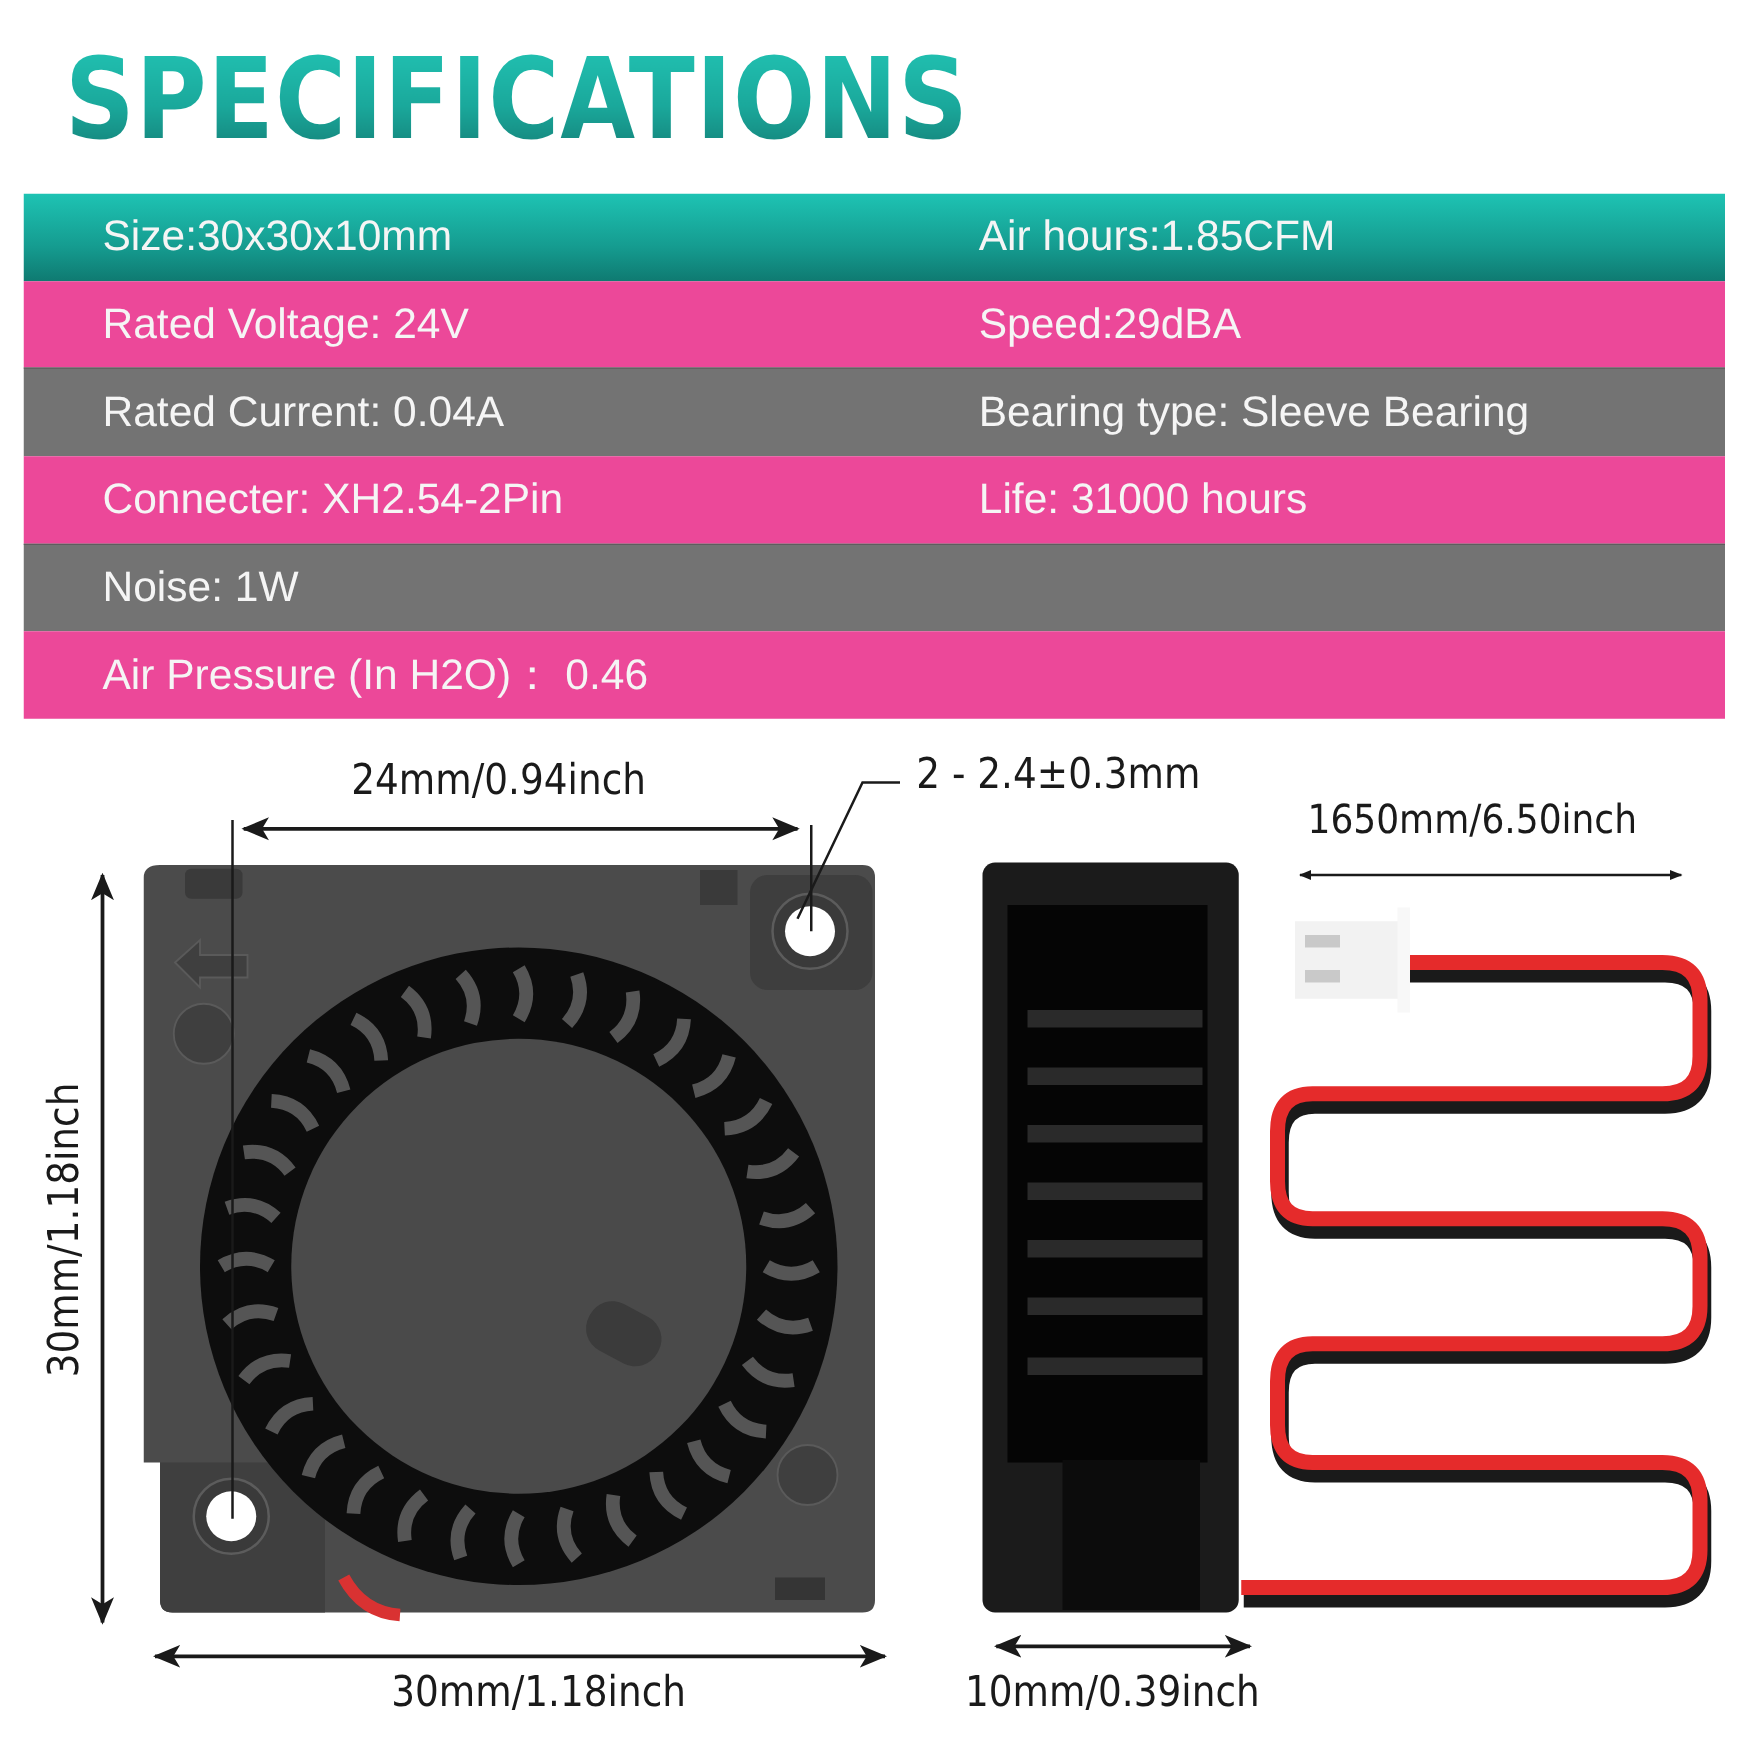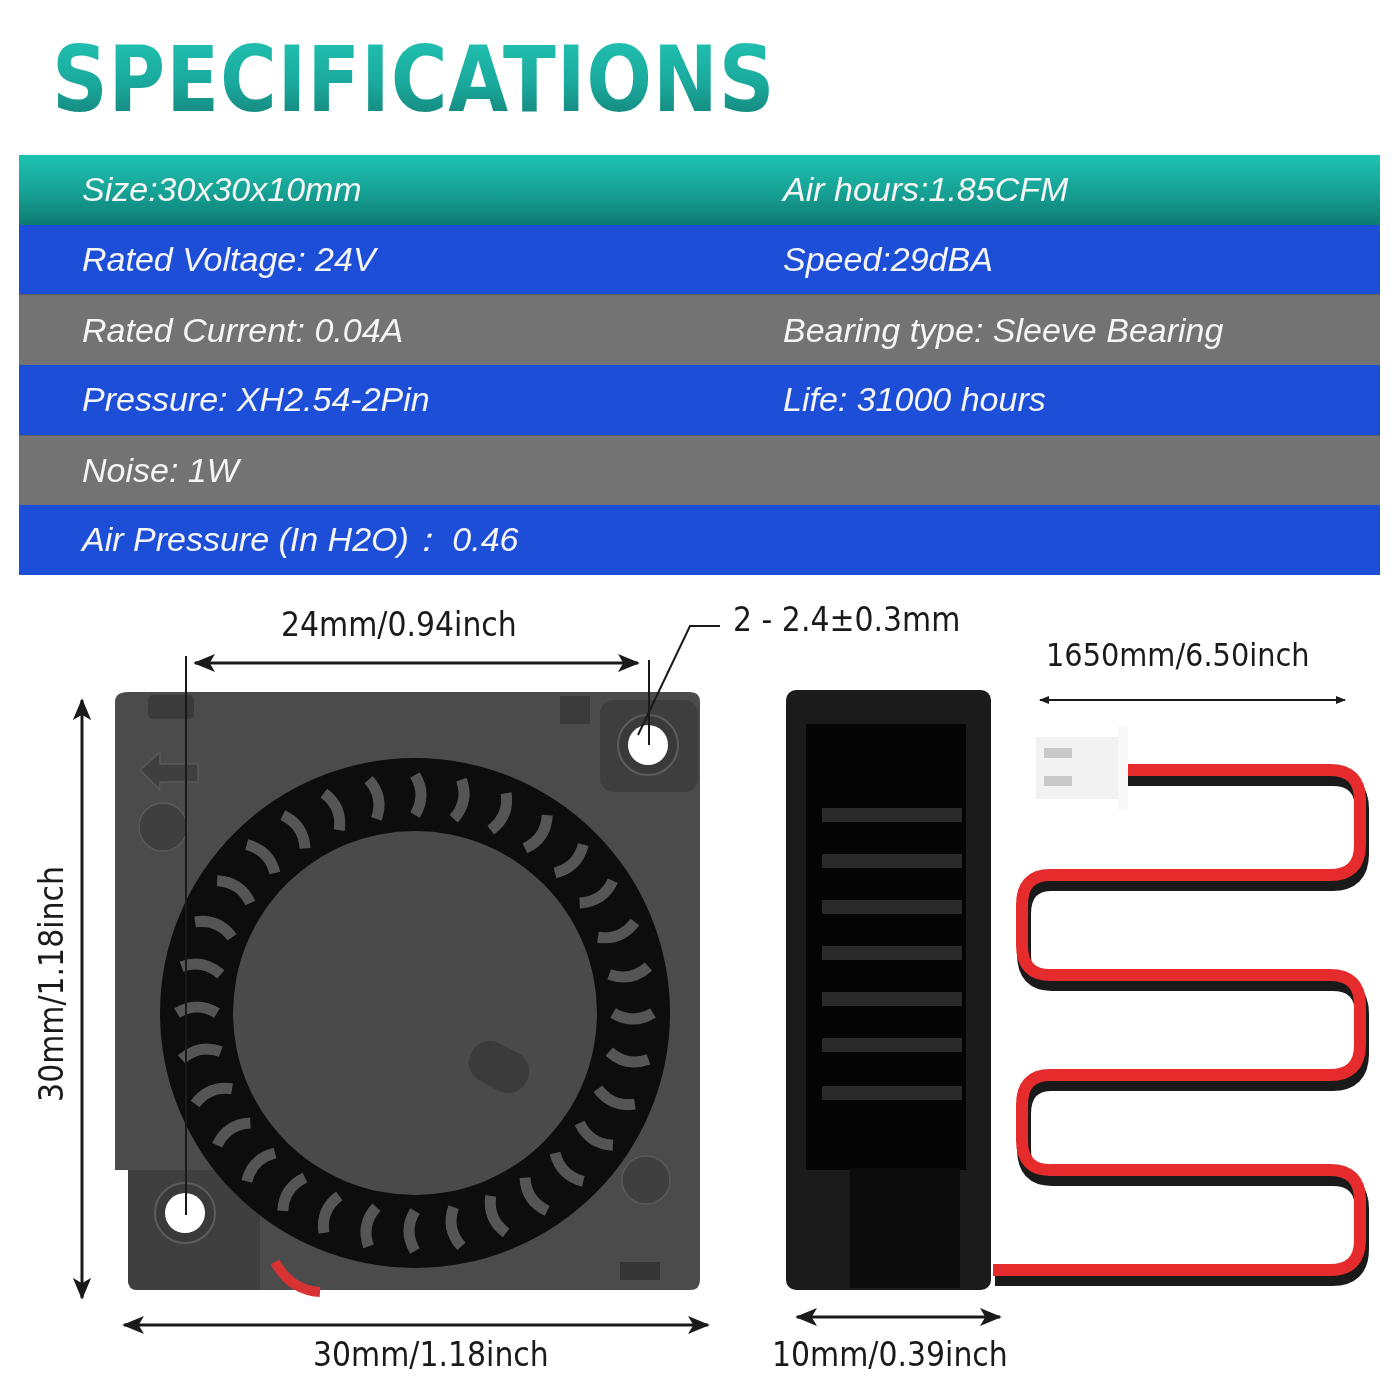--- a/index.html
+++ b/index.html
@@ -5,24 +5,24 @@
   html, body { margin:0; padding:0; background:#ffffff; }
   body { width:1400px; height:1400px; position:relative; overflow:hidden; font-family:"Liberation Sans", "DejaVu Sans", sans-serif; }
   .title {
     position:absolute; left:52px; top:30px; margin:0;
     font-family:"DejaVu Sans", sans-serif; font-weight:bold; font-size:90px; letter-spacing:1px;
     line-height:100px;
     background:linear-gradient(180deg,#22c5b5 0%,#1aa89b 55%,#137a72 100%);
     -webkit-background-clip:text; background-clip:text; color:transparent;
     transform:scaleX(0.86); transform-origin:left center;
   }
-  .spec-table { position:absolute; left:19px; top:155px; width:1361px;font-style:italic; }
+  .spec-table { position:absolute; left:19px; top:155px; width:1361px; }
   .spec-row { display:flex; height:69.7px; align-items:center; color:#f5f5f5; font-size:34px; }
   .spec-row.header { background:linear-gradient(180deg,#1ec3b3 0%,#159c90 60%,#0f7a71 100%); }
-  .spec-row.dark { background:#1d4ed8; }
+  .spec-row.dark { background:#ec4899; }
   .spec-row.light { background:#737373; border-top:1px solid #5e5e5e; }
   .spec-cell { box-sizing:border-box; white-space:nowrap; }
   .spec-cell.left { width:701px; padding-left:63px; }
   .spec-cell.right { padding-left:63px; }
   .dim { position:absolute; color:#1a1a1a; font-size:34px; font-family:"DejaVu Sans", sans-serif; white-space:nowrap; }
   .dim.condensed { transform:scaleX(0.88); transform-origin:left center; }
   svg.overlay { position:absolute; left:0; top:0; }
 </style>
 </head>
 <body>
@@ -36,21 +36,21 @@
   </div>
   <div class="spec-row dark">
     <div class="spec-cell left">Rated Voltage: 24V</div>
     <div class="spec-cell right">Speed:29dBA</div>
   </div>
   <div class="spec-row light">
     <div class="spec-cell left">Rated Current: 0.04A</div>
     <div class="spec-cell right">Bearing type: Sleeve Bearing</div>
   </div>
   <div class="spec-row dark">
-    <div class="spec-cell left">Pressure: XH2.54-2Pin</div>
+    <div class="spec-cell left">Connecter: XH2.54-2Pin</div>
     <div class="spec-cell right">Life: 31000 hours</div>
   </div>
   <div class="spec-row light">
     <div class="spec-cell left">Noise: 1W</div>
   </div>
   <div class="spec-row dark">
     <div class="spec-cell right">Air Pressure (In H2O)： 0.46</div>
   </div>
 </div>
 

